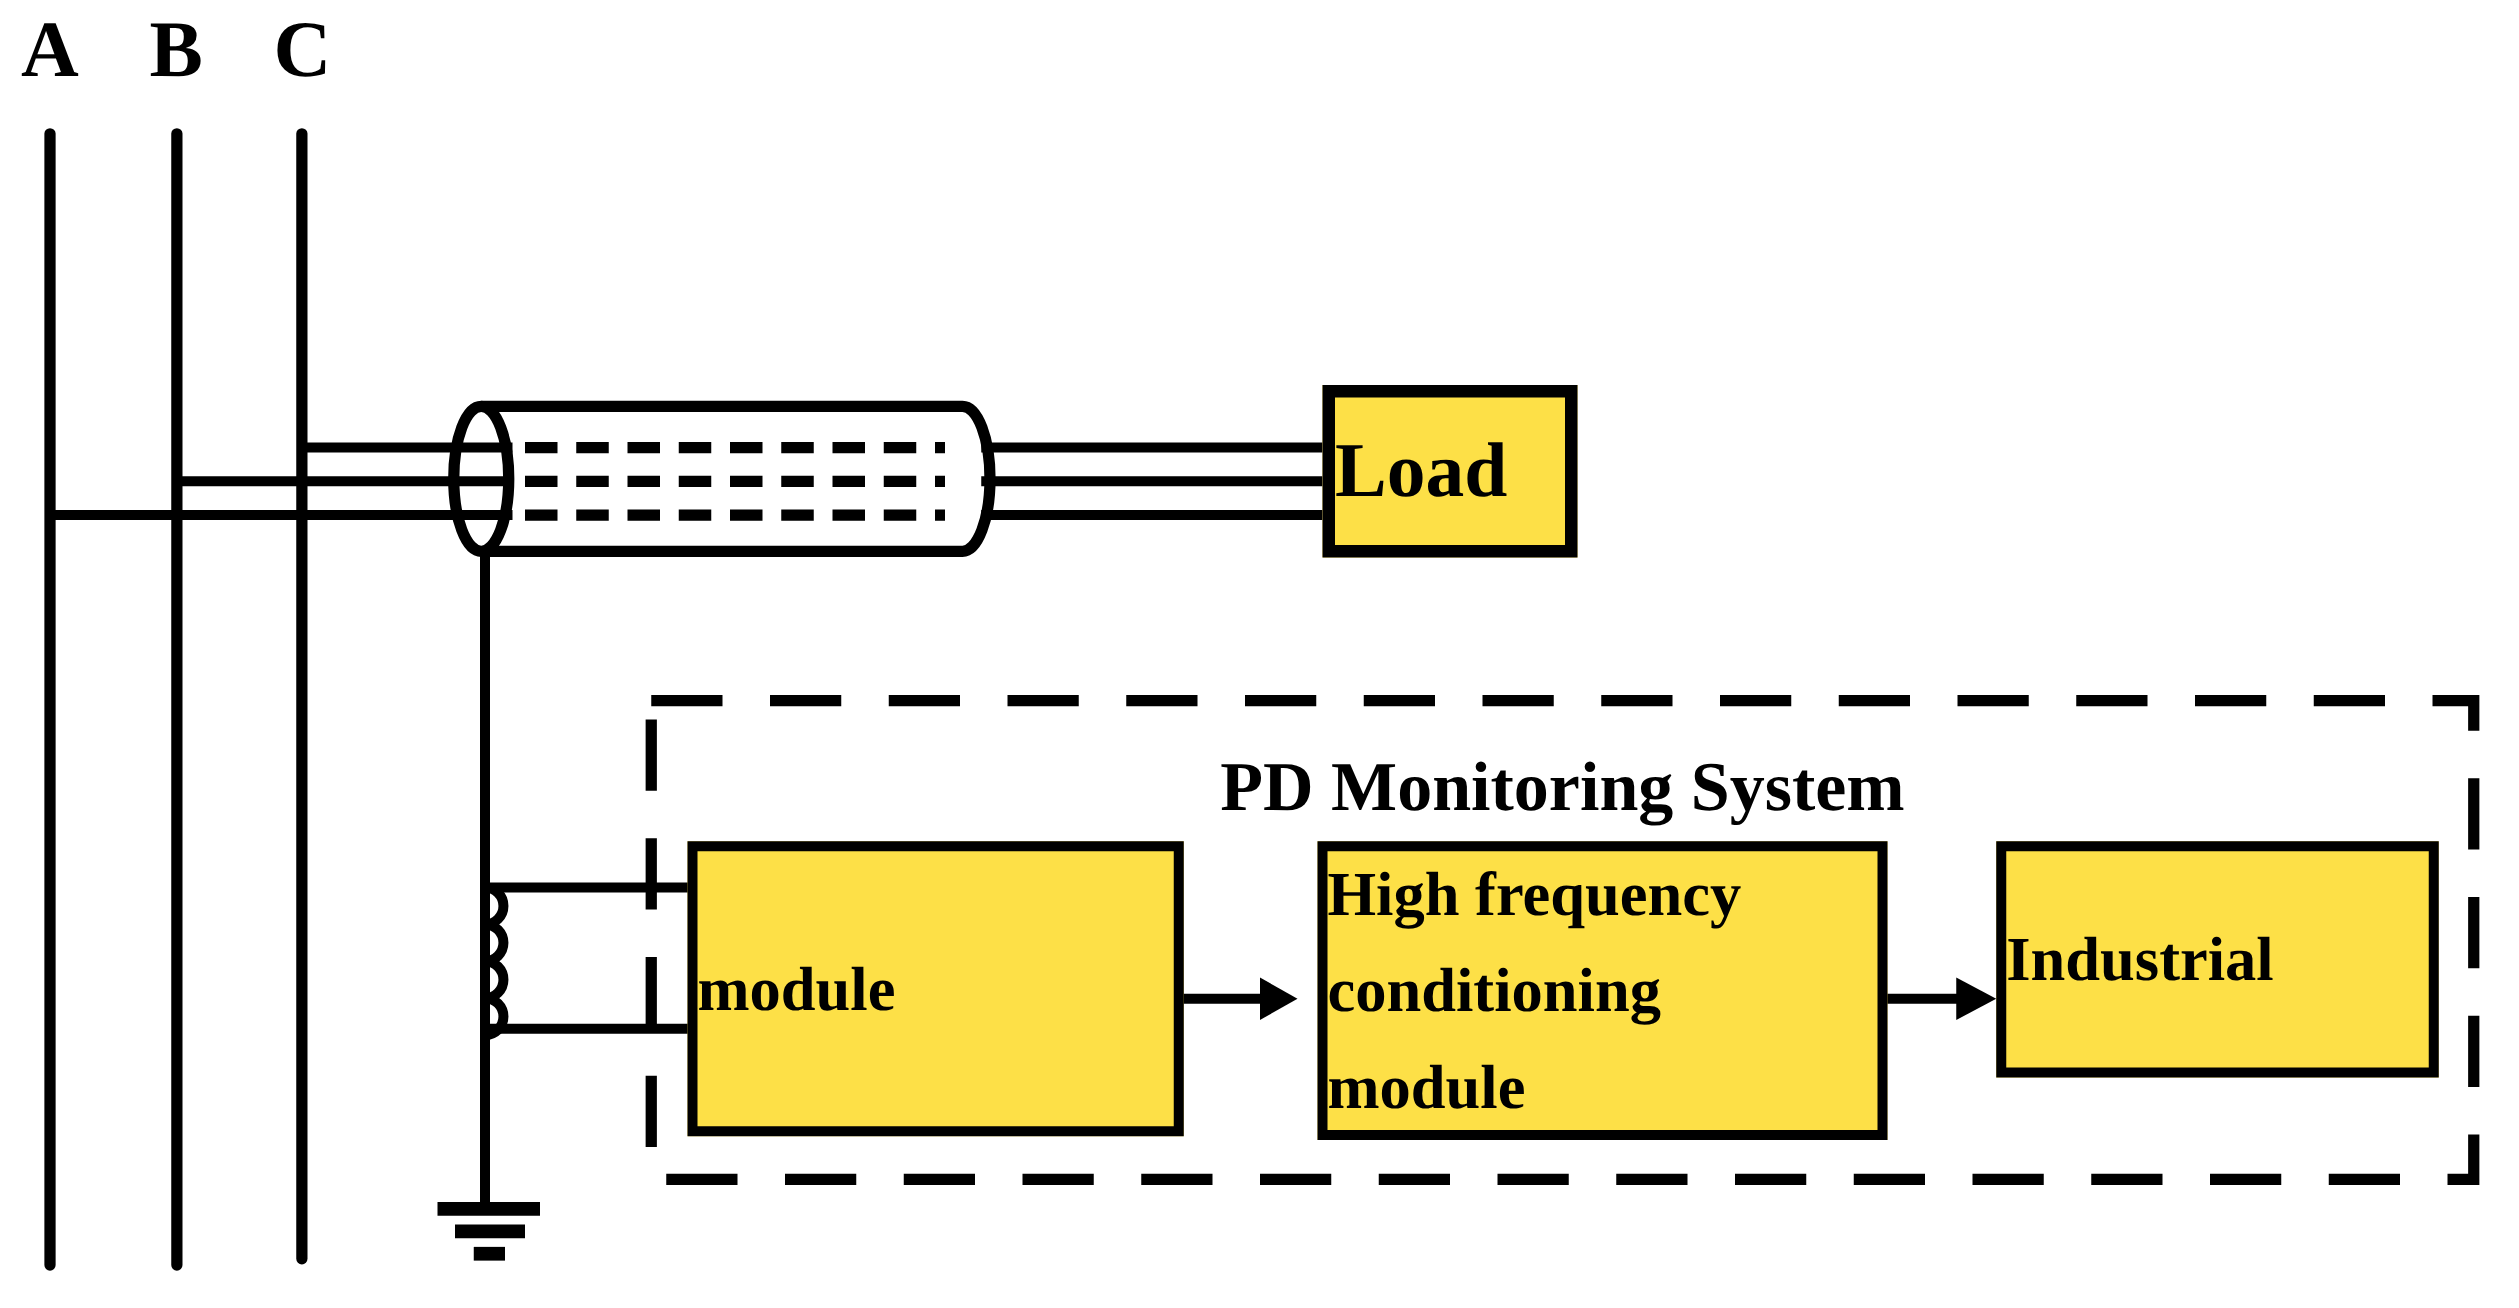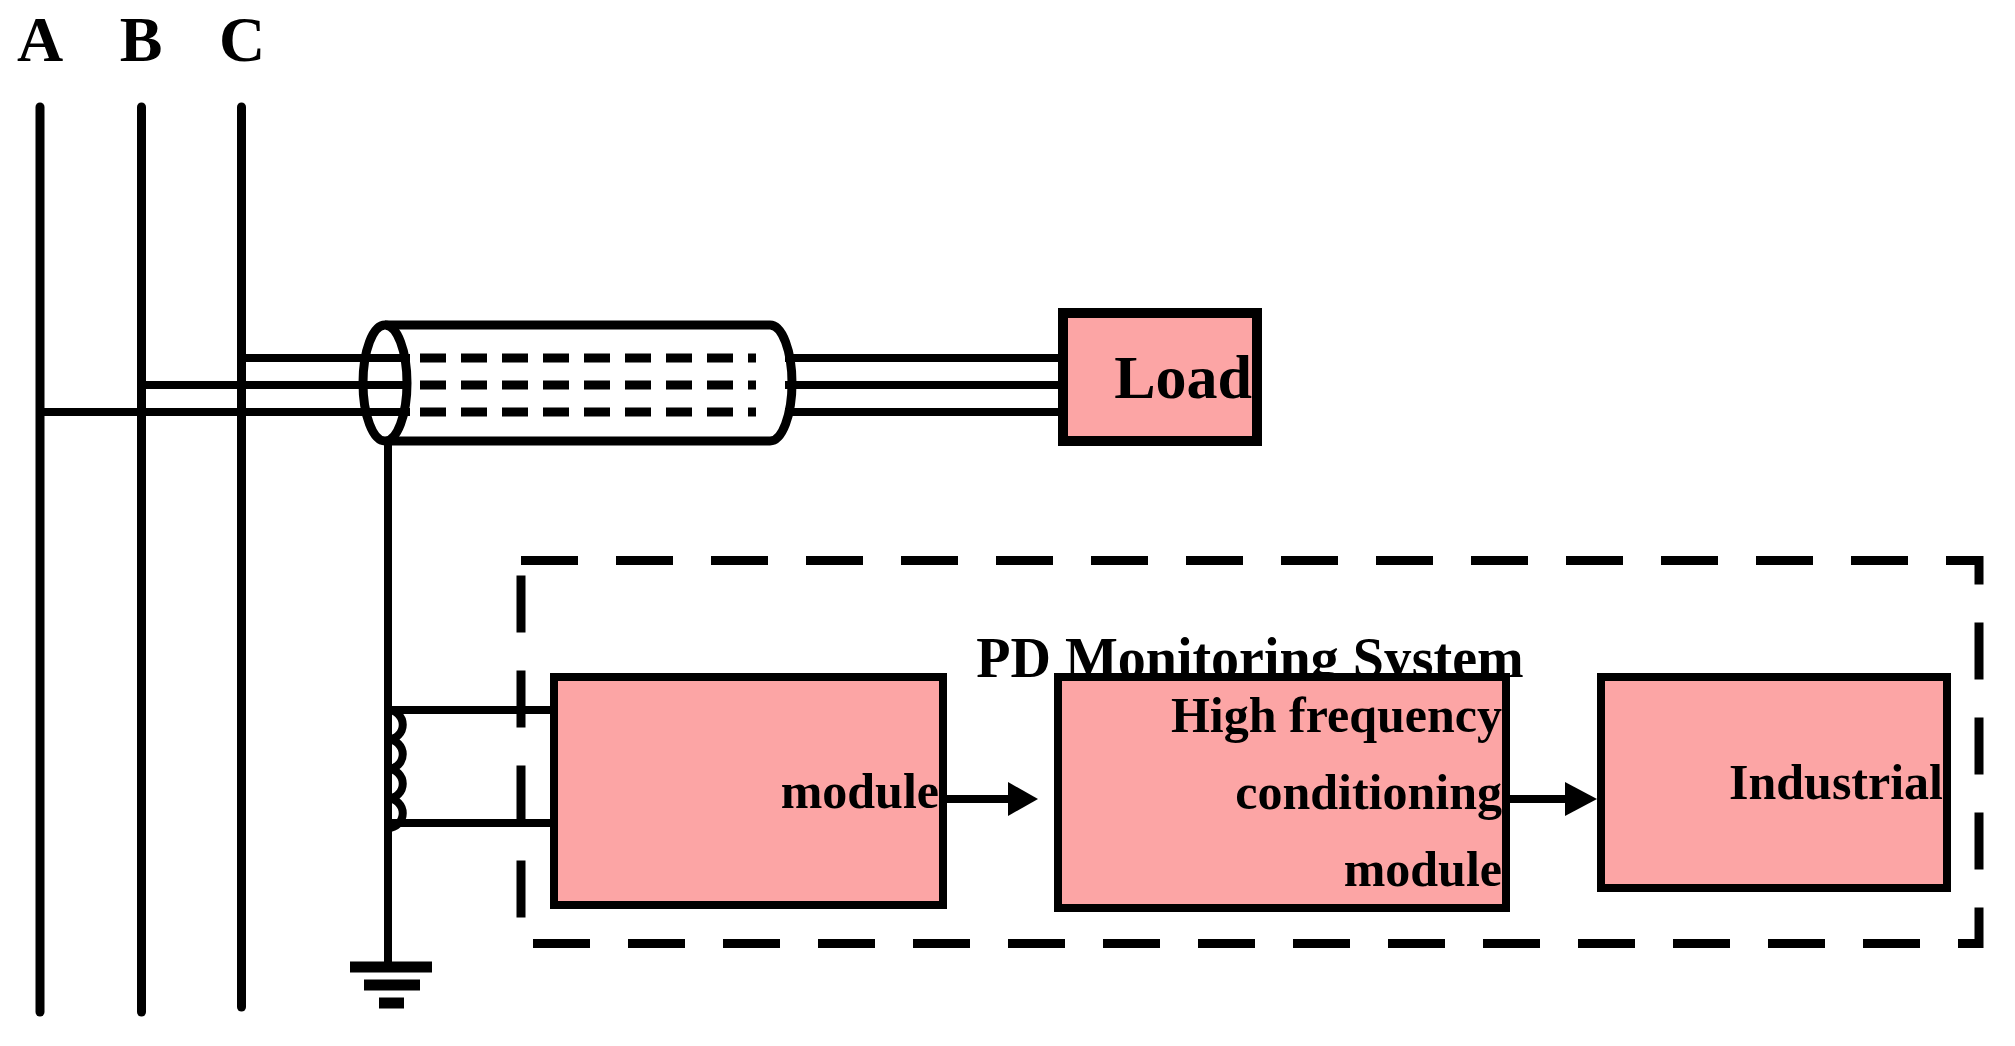--- a/index.html
+++ b/index.html
@@ -42,49 +42,48 @@
     width: 325px;
     font-size: 54px;
     line-height: 58px;
   }
   .pd-title {
     left: 700px;
     top: 600px;
     width: 1100px;
     font-size: 56px;
     line-height: 60px;
-    margin-top: 28px;
   }
   .box {
     position: absolute;
     box-sizing: border-box;
     border: 8px solid #000000;
-    background: #fca5a5;
+    background: #fde047;
     display: flex;
     flex-direction: column;
-    align-items: flex-end;
+    align-items: flex-start;
     justify-content: center;
     text-align: center;
     font-weight: bold;
   }
   .module-box {
     font-size: 50px;
     line-height: 77px;
   }
   .load-box {
     left: 1058px;
     top: 308px;
     width: 204px;
     height: 138px;
     border-width: 10px;
     font-size: 62px;
   }
   .signal-box   { left: 550px;  top: 673px; width: 397px; height: 236px; }
   .acq-box      { left: 1054px; top: 673px; width: 456px; height: 239px; }
-  .computer-box { left: 1597px; top: 673px; width: 354px; height: 219px; }
+  .computer-box { left: 1597px; top: 673px; width: 354px; height: 189px; }
   .module-line { display: block; }
 </style>
 </head>
 <body>
 
 <div class="stage">
 
   <svg class="layer" viewBox="0 0 2015 1046" fill="none" stroke="#000000">
 
     <path d="M40 107 V1012" stroke-width="9" stroke-linecap="round"></path>

